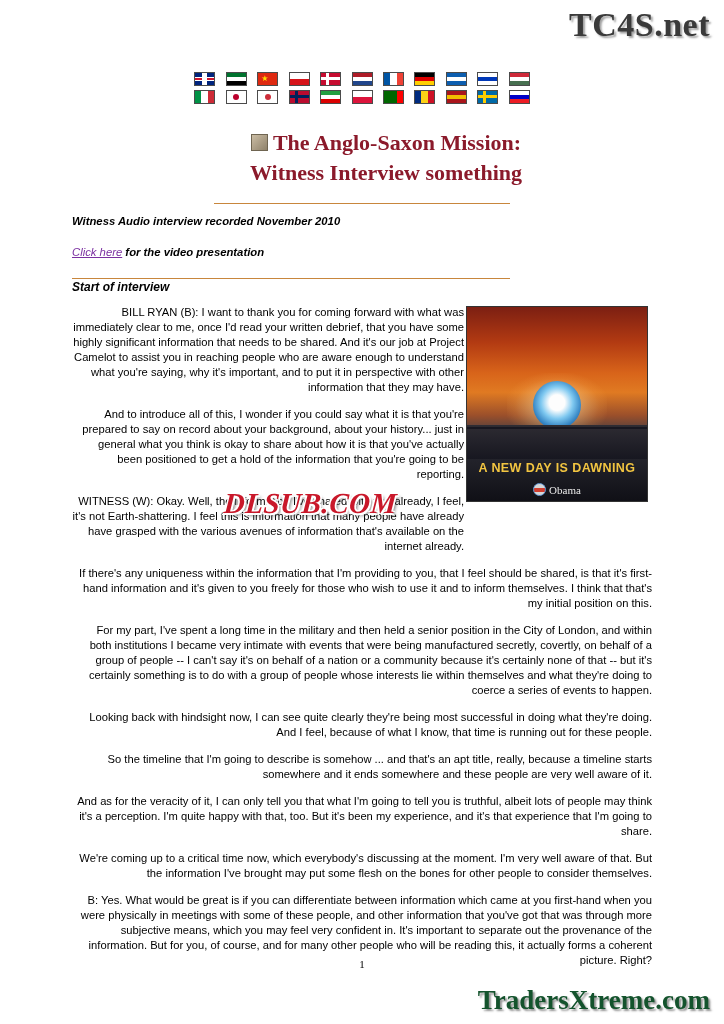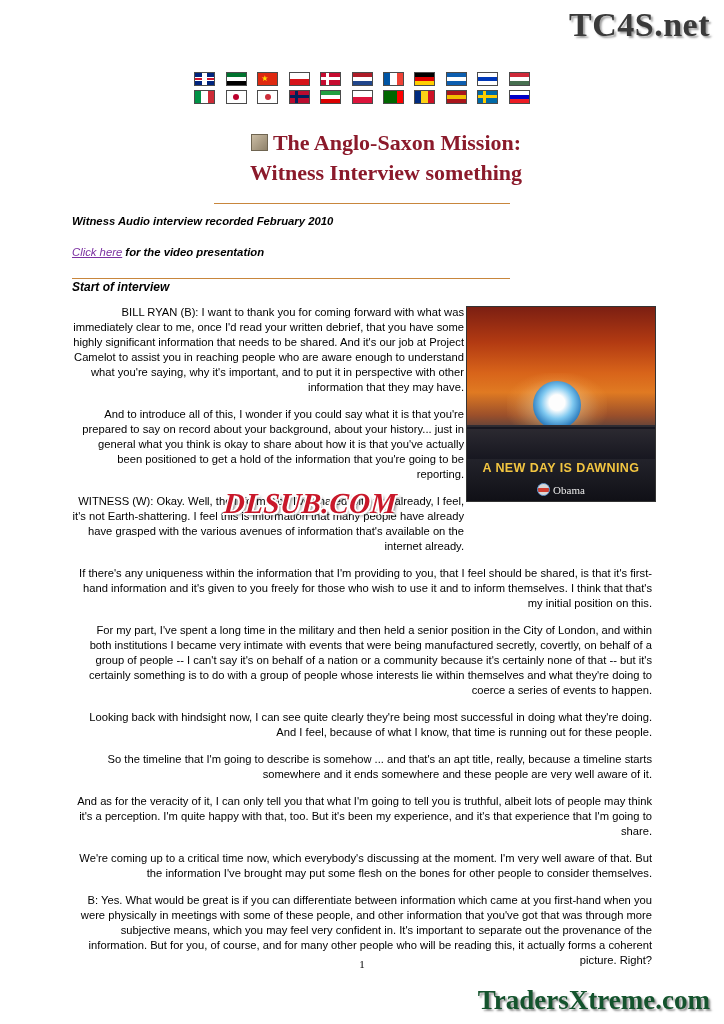--- a/index.html
+++ b/index.html
@@ -184,21 +184,20 @@
     position: absolute;
     left: 466px;
     top: 306px;
     width: 180px;
     height: 194px;
     border: 1px solid #333;
     background: linear-gradient(to bottom,
         #7c1f12 0%, #b23a12 18%, #d8641a 34%, #e07a22 44%,
         #9a4f2b 56%, #3c3b44 66%, #23232b 78%, #101016 100%);
     overflow: hidden;
-    padding-left: 8px;
   }
   .photo .sun {
     position: absolute;
     left: 66px;
     top: 74px;
     width: 48px;
     height: 48px;
     border-radius: 50%;
     background: radial-gradient(circle at 50% 45%, #fdfdfd 0 22%, #7ec8f0 45%, #2f7fc0 70%, #14456e 100%);
   }
@@ -342,21 +341,21 @@
       <span class="title-icon"></span><span>The Anglo-Saxon Mission:</span>
     </div>
     <div class="title">Witness Interview something</div>
   </div>
 
   <div class="rule rule1"></div>
   <div class="rule rule2"></div>
 
   <div class="content">
     <div class="lead">
-      <div>Witness Audio interview recorded February 2010</div>
+      <div>Witness Audio interview recorded November 2010</div>
     </div>
 
     <div class="videoline">
       <a href="#">Click here</a><span> for the video presentation</span>
     </div>
 
     <div class="sectionhead">Start of interview</div>
 
     <p class="body narrow">BILL RYAN (B): I want to thank you for coming forward with what was immediately clear to me, once I'd read your written debrief, that you have some highly significant information that needs to be shared. And it's our job at Project Camelot to assist you in reaching people who are aware enough to understand what you're saying, why it's important, and to put it in perspective with other information that they may have.</p>
     <p class="body narrow">And to introduce all of this, I wonder if you could say what it is that you're prepared to say on record about your background, about your history... just in general what you think is okay to share about how it is that you've actually been positioned to get a hold of the information that you're going to be reporting.</p>

